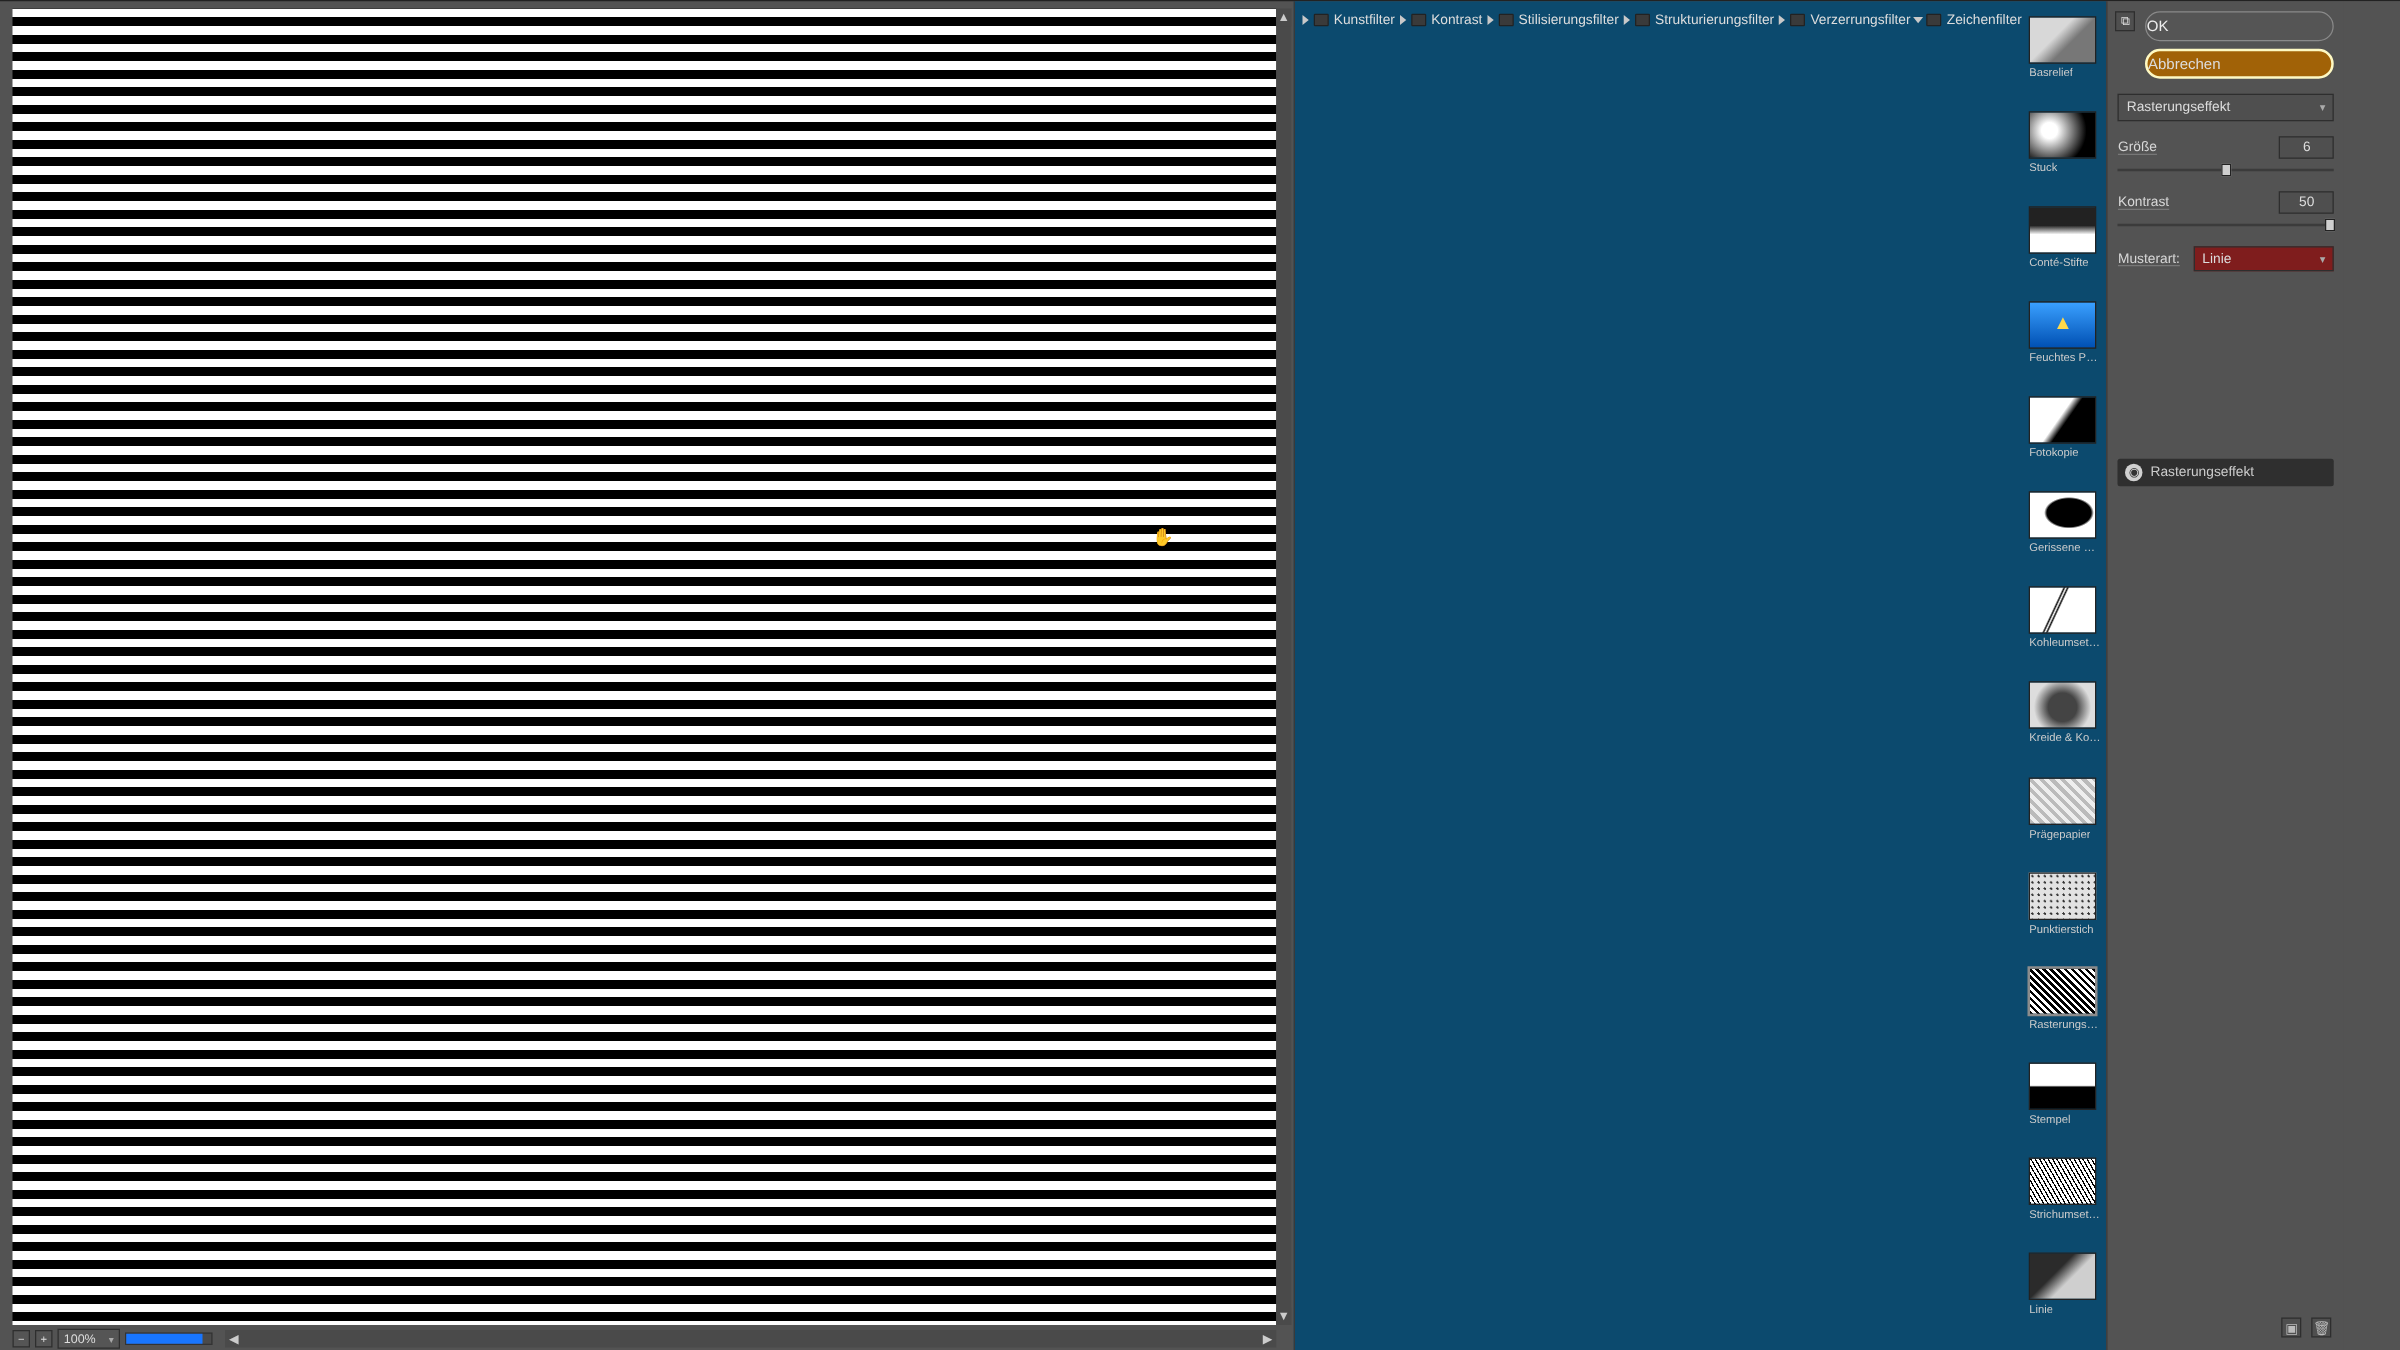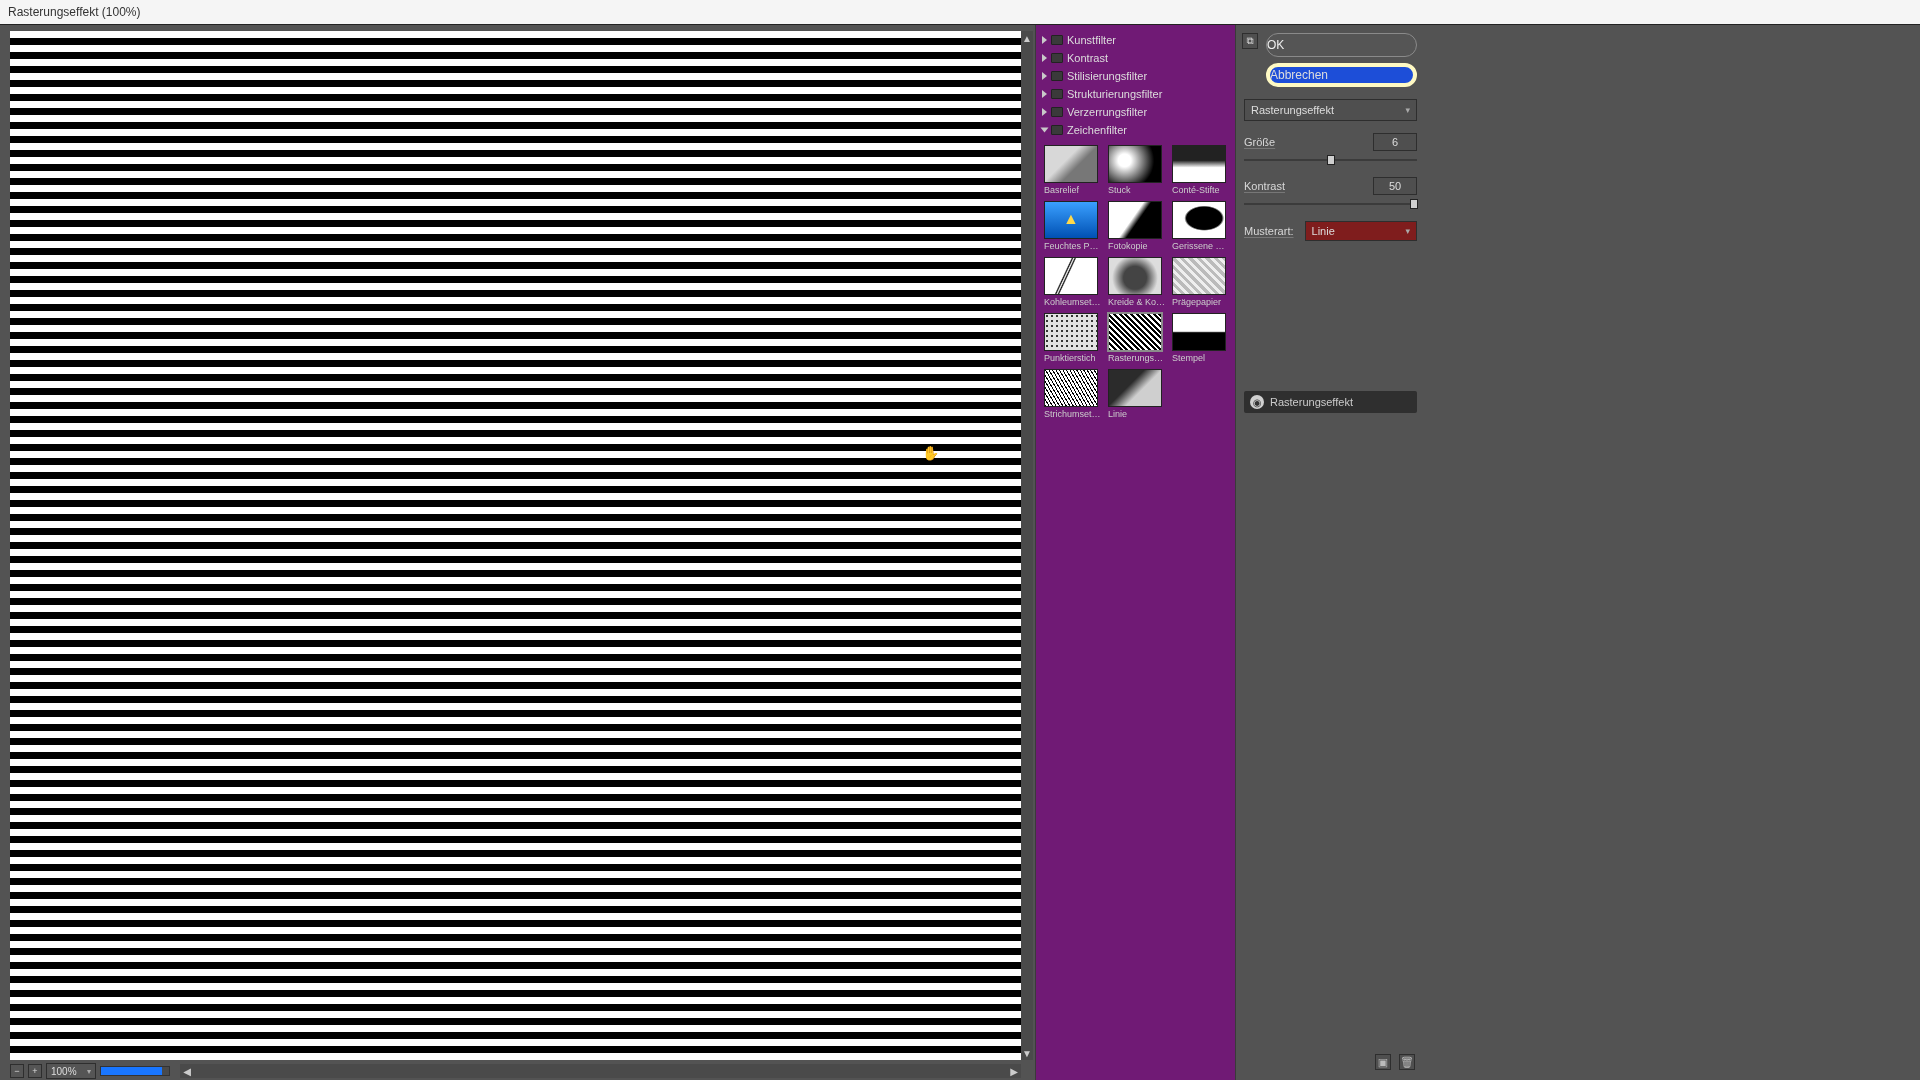--- a/index.html
+++ b/index.html
@@ -22,21 +22,21 @@
   .zoom-btn { width: 14px; height: 14px; border: 1px solid #2e2e2e; background:#555; color:#ddd; font-size:9px; display:flex; align-items:center; justify-content:center;}
   .zoom-dd { width: 50px; height: 16px; border: 1px solid #2e2e2e; background:#555; color:#ddd; font-size:10px; display:flex; align-items:center; padding:0 4px; justify-content:space-between;}
   .zoom-dd::after { content:"▾"; font-size:8px; color:#aaa;}
   .progress { width: 70px; height: 10px; background:#4a4a4a; border:1px solid #333;}
   .progress-fill { height:100%; background:#1976ff; width:90%;}
   .h-scroll { flex:1; height:14px; background:#4a4a4a; position:relative; margin-left:6px;}
   .h-scroll .arr-l, .h-scroll .arr-r { position:absolute; top:0; width:14px; height:14px; display:flex; align-items:center; justify-content:center; color:#ccc; font-size:10px;}
   .h-scroll .arr-l{left:0;} .h-scroll .arr-r{right:0;}
   
   
-  .tree-panel { flex: 0 0 200px; background: #701a75; border-left: 1px solid #3a3a3a; display:flex; flex-direction:column; padding: 6px 4px;}
+  .tree-panel { flex: 0 0 200px; background: #0c4a6e; border-left: 1px solid #3a3a3a; display:flex; flex-direction:row; padding: 6px 4px;}
   .cat { display:flex; align-items:center; gap:4px; height:18px; padding: 0 2px; color:#ddd; font-size:11px; cursor:default;}
   .cat.expanded .tri { transform: rotate(90deg);}
   .tri { width:0; height:0; border-left:5px solid #c9c9c9; border-top:4px solid transparent; border-bottom:4px solid transparent;}
   .folder { width:12px; height:10px; background:#3a3a3a; border:1px solid #222; border-radius:1px;}
   
   .thumbs { display:flex; flex-wrap:wrap; gap:6px 8px; padding: 6px 2px 2px 4px;}
   .thumb-item { width:56px; display:flex; flex-direction:column; align-items:flex-start; gap:2px;}
   .thumb-item.sel .thumb-img { outline: 2px solid #8b8b8b; outline-offset:-1px;}
   .thumb-img { width:54px; height:38px; background:#888; border:1px solid #222; background-size:cover; background-position:center;}
   .thumb-lbl { font-size:9px; color:#ccc; text-align:center; white-space:nowrap; overflow:hidden; text-overflow:ellipsis; max-width:58px;}
@@ -56,21 +56,21 @@
   .t-ras{ background:repeating-linear-gradient(45deg,#000 0 2px,#fff 2px 4px);}
   .t-ste{ background:linear-gradient(180deg,#fff 48%,#000 52%);}
   .t-str{ background:repeating-linear-gradient(60deg,#000 0 1px,#fff 1px 3px);}
   .t-stu{ background:linear-gradient(135deg,#2b2b2b 40%,#cfcfcf 60%);}
   
   
   .settings-panel { flex: 0 0 190px; background:#535353; border-left:1px solid #3a3a3a; display:flex; flex-direction:column; padding:6px 8px; position:relative;}
   .stack-icon { width:16px; height:16px; border:1px solid #2e2e2e; background:#4f4f4f; color:#ddd; font-size:10px; display:flex; align-items:center; justify-content:center; position:absolute; left:6px; top:8px;}
   .btn { height:24px; border-radius:12px; display:flex; align-items:center; font-size:12px; margin: 2px 0 4px 22px;}
   .btn-ok { background:#555; border:1px solid #8a8a8a; color:#eee;}
-  .btn-cancel { background:#1d4ed8; border:4px solid #fef9c3; color:#ddd;}
+  .btn-cancel { background:#a16207; border:2px solid #fef9c3; color:#ddd;}
   
   .dd { height:22px; background:#4f4f4f; border:1px solid #2e2e2e; color:#ddd; font-size:11px; display:flex; align-items:center; padding:0 6px; justify-content:space-between; margin: 8px 0 8px 0;}
   .dd::after{content:"▾"; font-size:9px; color:#aaa;}
   
   .param { display:flex; align-items:center; justify-content:space-between; gap:5px; margin-top:4px;}
   .param label { color:#d8d8d8; font-size:11px; text-decoration: underline; text-decoration-color:#777; text-underline-offset:2px;}
   .num-box { width:44px; height:18px; background:#4f4f4f; border:1px solid #2e2e2e; color:#ddd; font-size:11px; text-align:center; display:flex; align-items:center; justify-content:center;}
   .slider { height:14px; position:relative; margin:2px 0 6px 0;}
   .slider-track { position:absolute; left:0; right:0; top:6px; height:2px; background:#3b3b3b;}
   .slider-thumb { position:absolute; top:2px; width:8px; height:10px; background:#cfcfcf; border:1px solid #222;}
@@ -83,23 +83,20 @@
   
   .panel-footer { margin-top:auto; display:flex; justify-content:flex-end; gap:8px; padding:4px 2px;}
   .ft-btn{ width:16px; height:16px; border:1px solid #2e2e2e; background:#4f4f4f; color:#bbb; font-size:11px; display:flex; align-items:center; justify-content:center;}
   
   .right-gutter { flex:1; background:#535353;}
 </style>
 </head>
 <body>
 
 <div class="app">
-  <div class="titlebar">
-    <span>Rasterungseffekt (100%)</span>
-  </div>
 
   <div class="main">
 
     <div class="preview-wrap">
       <div class="preview-canvas">
         <span class="hand">✋</span>
       </div>
       <div class="preview-scroll-v">
         <div class="arrow-up">▲</div>
         <div style="flex:1"></div>

